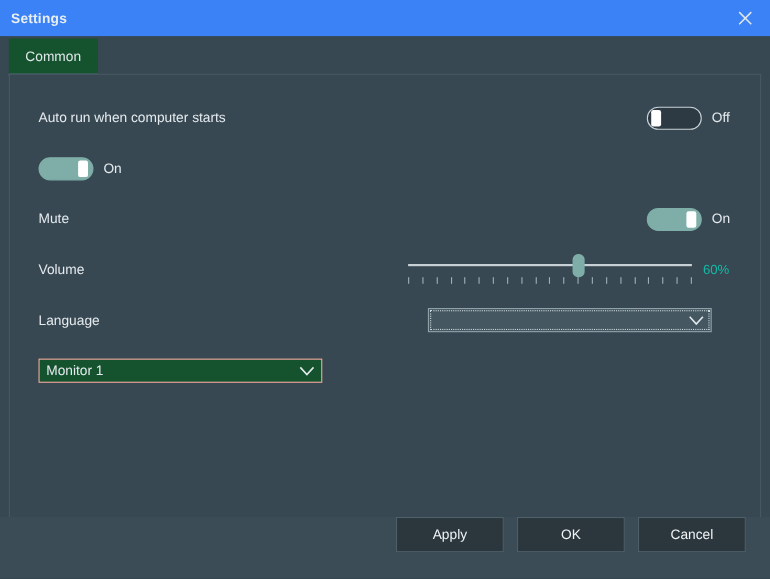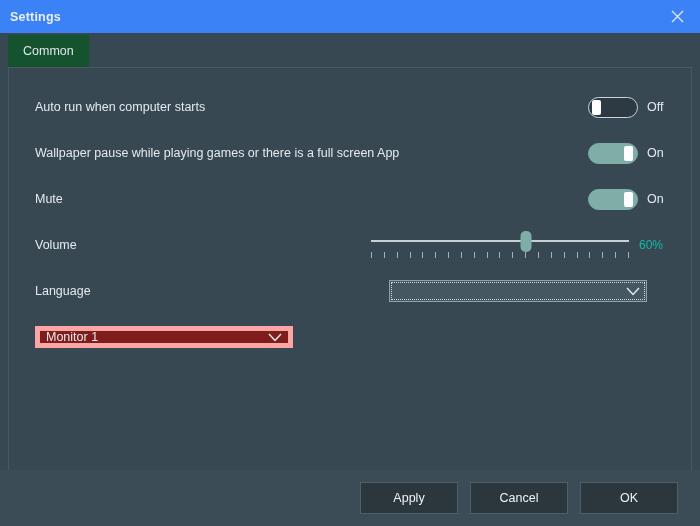--- a/index.html
+++ b/index.html
@@ -204,22 +204,22 @@
   .slider-value {
     font-size: 12px;
     color: #14b8a6;
     min-width: 30px;
   }
 
   
   .select {
     width: 258px;
     height: 22px;
-    background: #7f1d1d;
-    border: 5px solid #fca5a5;
+    background: #14532d;
+    border: 1px solid #fca5a5;
     box-sizing: border-box;
     display: flex;
     align-items: center;
     padding: 0 0 0 6px;
     position: relative;
     cursor: pointer;
   }
   .select.focused {
     background: #455761;
     border: 1px solid #8fa2ab;
@@ -249,21 +249,21 @@
     align-items: center;
     justify-content: flex-start;
   }
 
   
   .footer {
     height: 56px;
     min-height: 56px;
     background: #3b4c56;
     display: flex;
-    align-items: center;
+    align-items: flex-start;
     justify-content: flex-end;
     padding-right: 22px;
     gap: 12px;
     box-sizing: border-box;
   }
   .btn {
     width: 98px;
     height: 32px;
     background: #2b3views;
     background: #2b363d;
@@ -307,21 +307,20 @@
         <div class="toggle-wrap">
           <div class="toggle off">
             <div class="toggle-knob"></div>
           </div>
           <div class="toggle-state">Off</div>
         </div>
       </div>
     </div>
 
     <div class="row">
-      <div class="row-label">Wallpaper pause while playing games or there is a full screen App</div>
       <div class="row-control">
         <div class="toggle-wrap">
           <div class="toggle on">
             <div class="toggle-knob"></div>
           </div>
           <div class="toggle-state">On</div>
         </div>
       </div>
     </div>
 
@@ -401,17 +400,17 @@
             </div>
           </div>
         </div>
       </div>
     </div>
 
   </div>
 
   <div class="footer">
     <div class="btn">Apply</div>
+    <div class="btn">OK</div>
     <div class="btn">Cancel</div>
-    <div class="btn">OK</div>
   </div>
 
 </div>
 
 </body></html>

